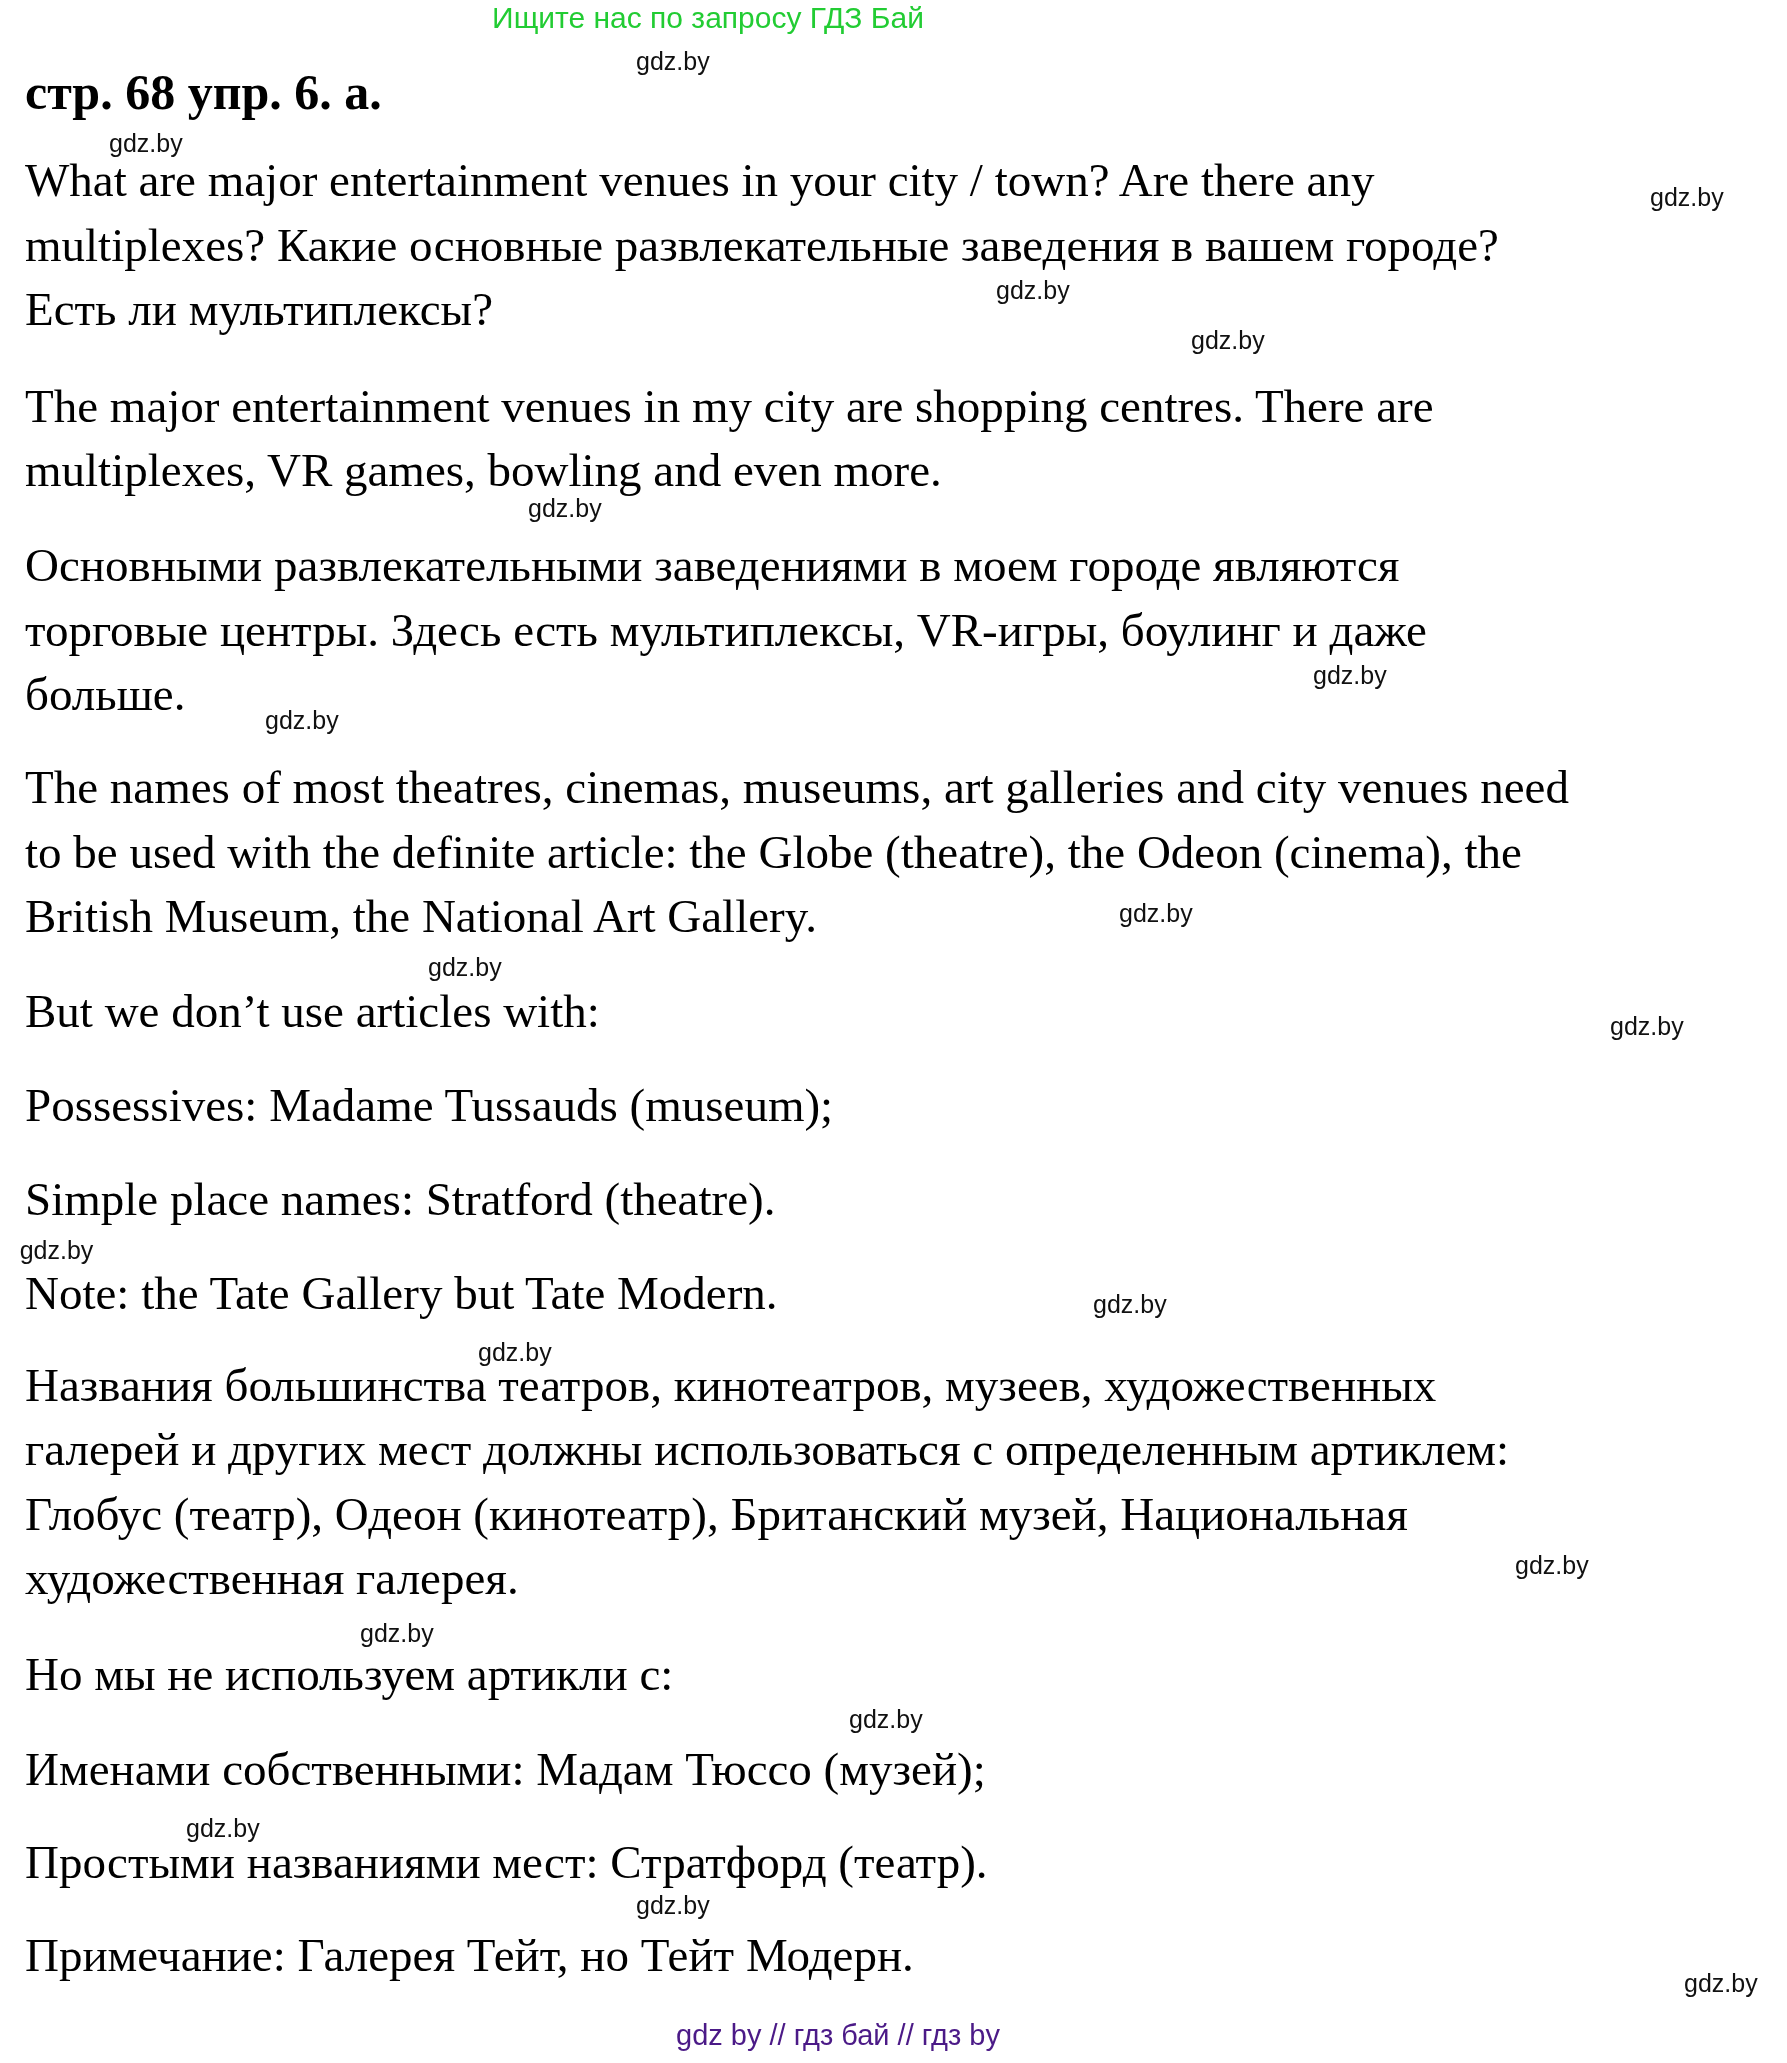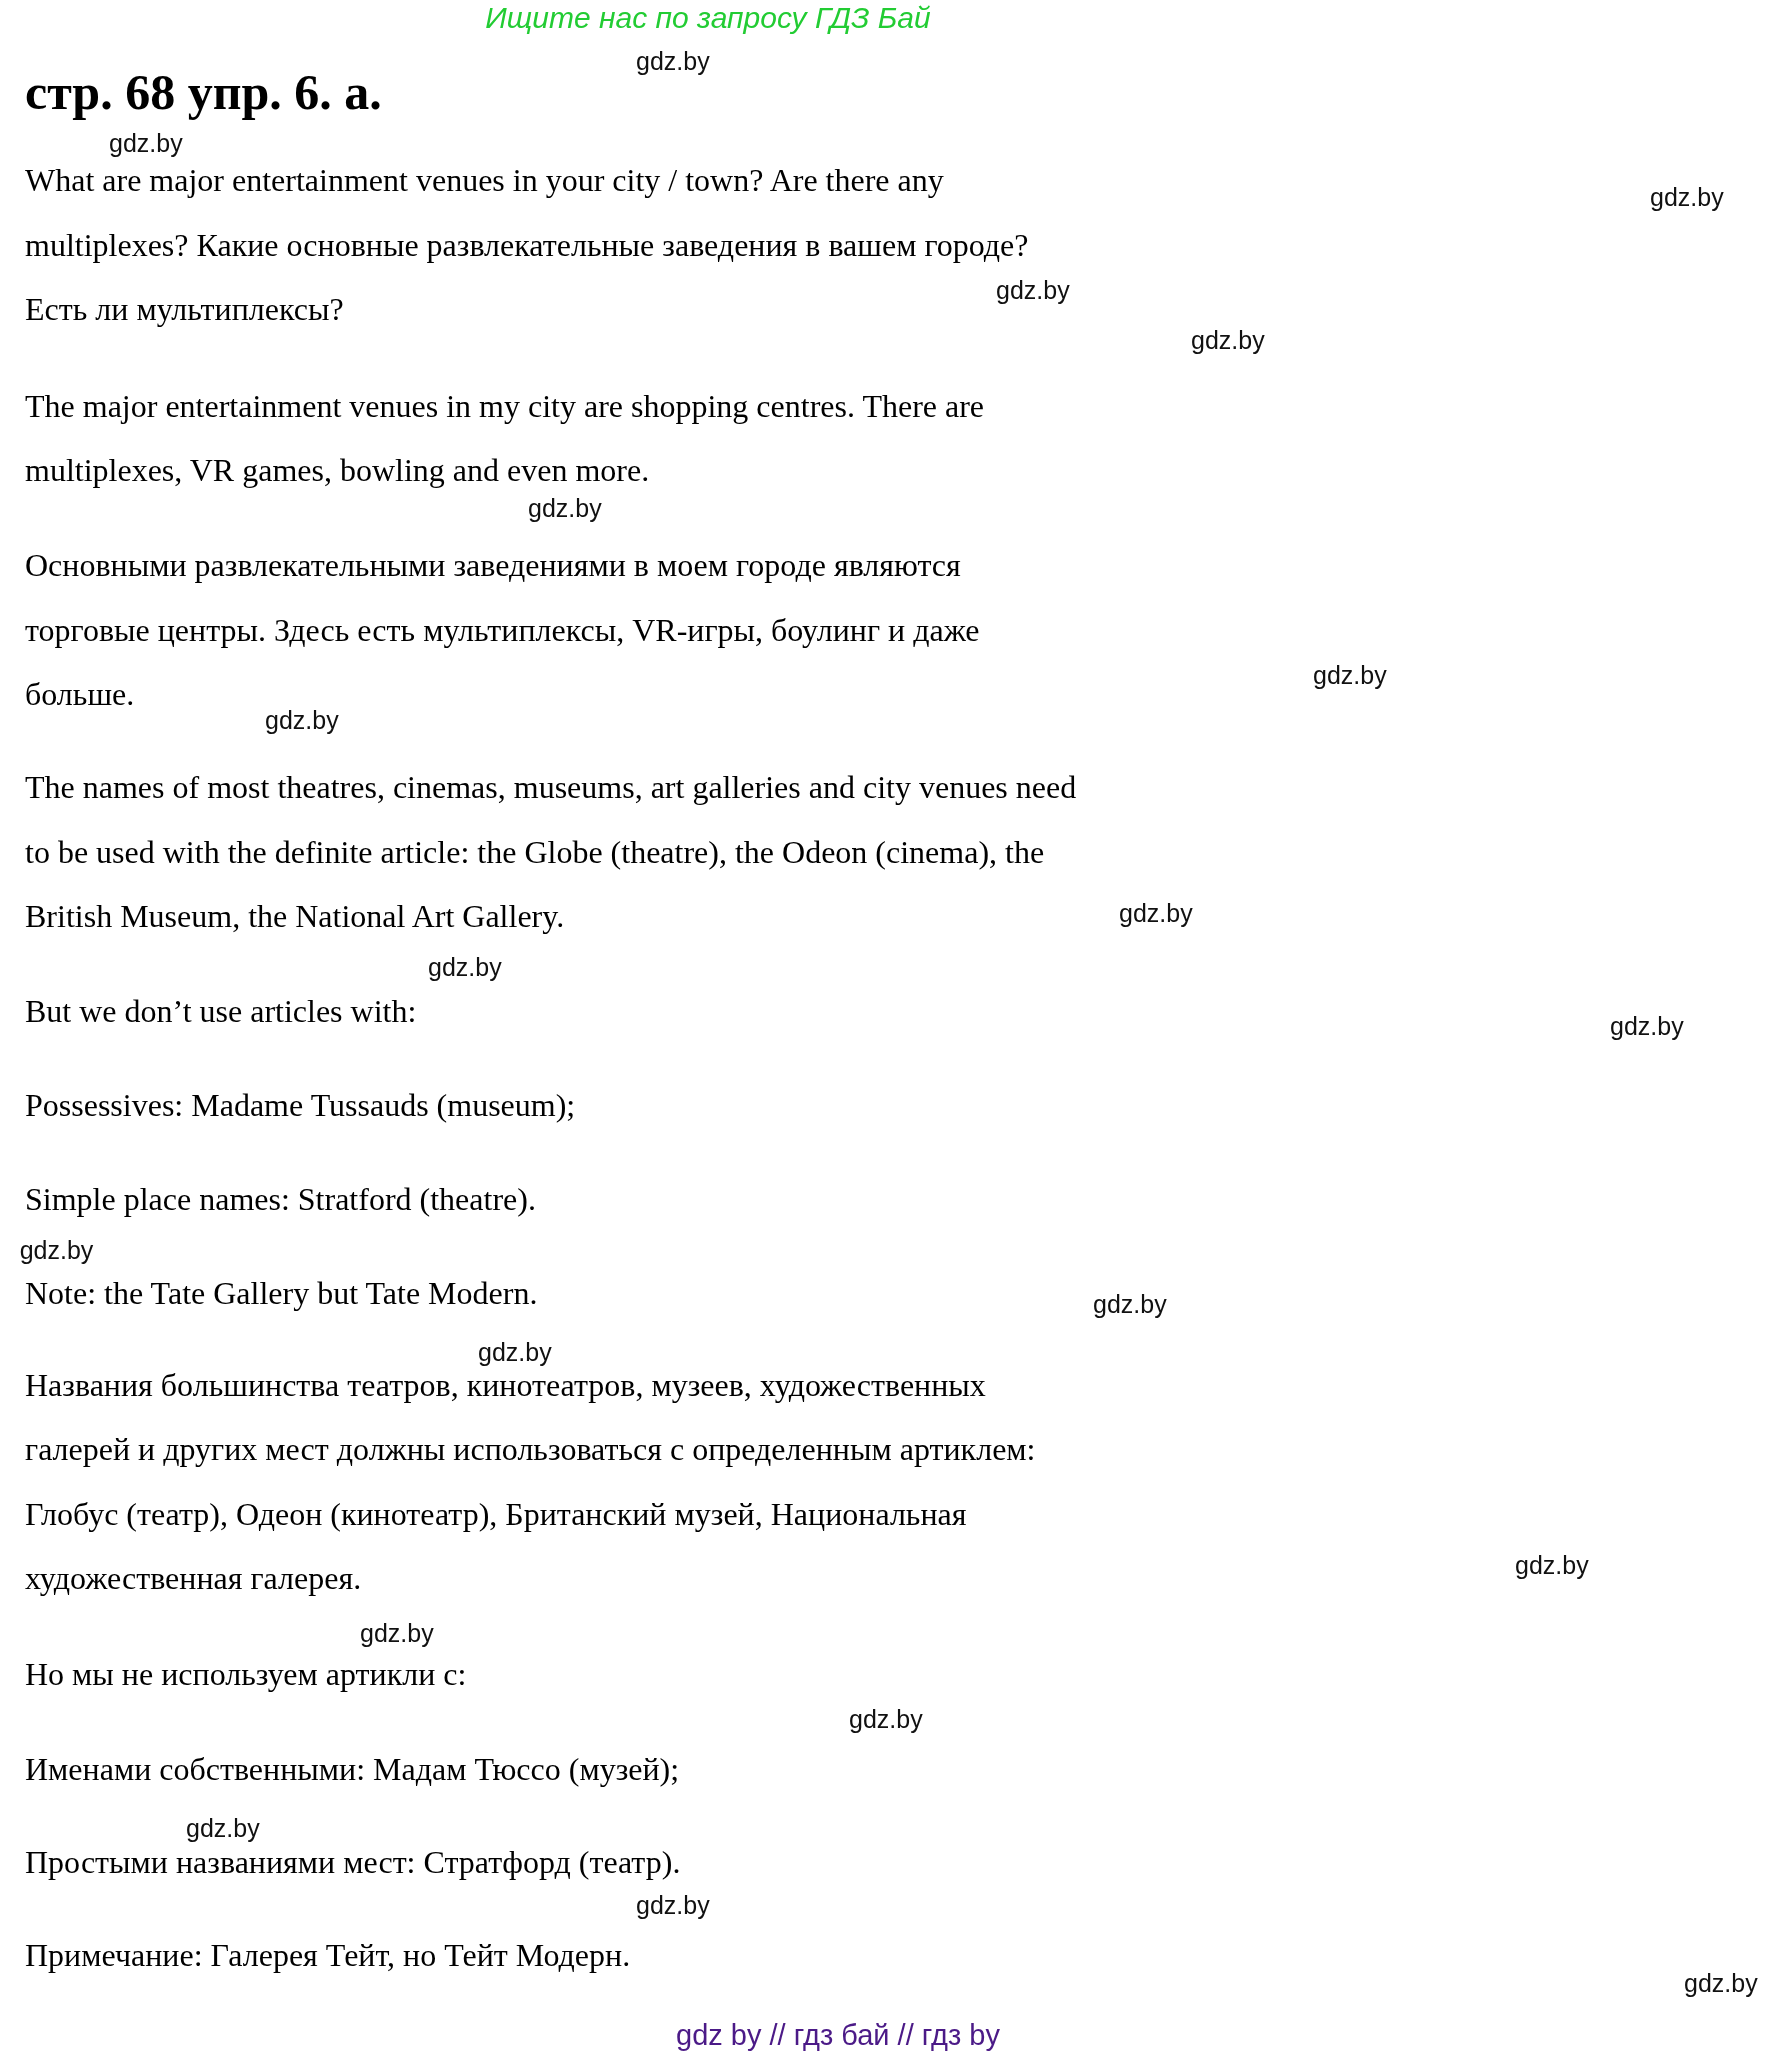--- a/index.html
+++ b/index.html
@@ -1,21 +1,21 @@
 <!DOCTYPE html>
 <html style="font-size:14.3px"><head>
 <meta charset="utf-8">
 <style>
   html, body { margin: 0; padding: 0; background: #ffffff; }
   body { width: 1788px; height: 2063px; position: relative; overflow: hidden; }
   .serif { font-family: Liberation Serif, serif; color: #000; }
   .sans { font-family: "Liberation Sans", "DejaVu Sans", sans-serif; }
-  .hdr { position: absolute; top: 0; left: 0; width: 1416px; text-align: center; font-size: 30px; line-height: 36px; color: #22cc33; font-style: italic; }
+  .hdr { position: absolute; top: 0; left: 0; width: 1416px; text-align: center; font-size: 30px; line-height: 36px; color: #22cc33; }
   .title { position: absolute; left: 25px; top: 64px; font-size: 50px; font-weight: bold; line-height: 57px; white-space: nowrap; }
-  .line { position: absolute; left: 25px; font-size: 32px; line-height: 57px; white-space: nowrap; }
+  .line { position: absolute; left: 25px; font-size: 47px; line-height: 57px; white-space: nowrap; }
   .wm { position: absolute; font-size: 25px; line-height: 29px; color: #111; white-space: nowrap; }
   .footer { position: absolute; top: 2017px; left: 0; width: 1676px; text-align: center; font-size: 29px; line-height: 36px; color: #4b1a87; }
 </style>
 </head>
 <body>
 
 <div class="hdr sans">Ищите нас по запросу ГДЗ Бай</div>
 
 <div class="title serif">стр. 68 упр. 6. а.</div>
 

